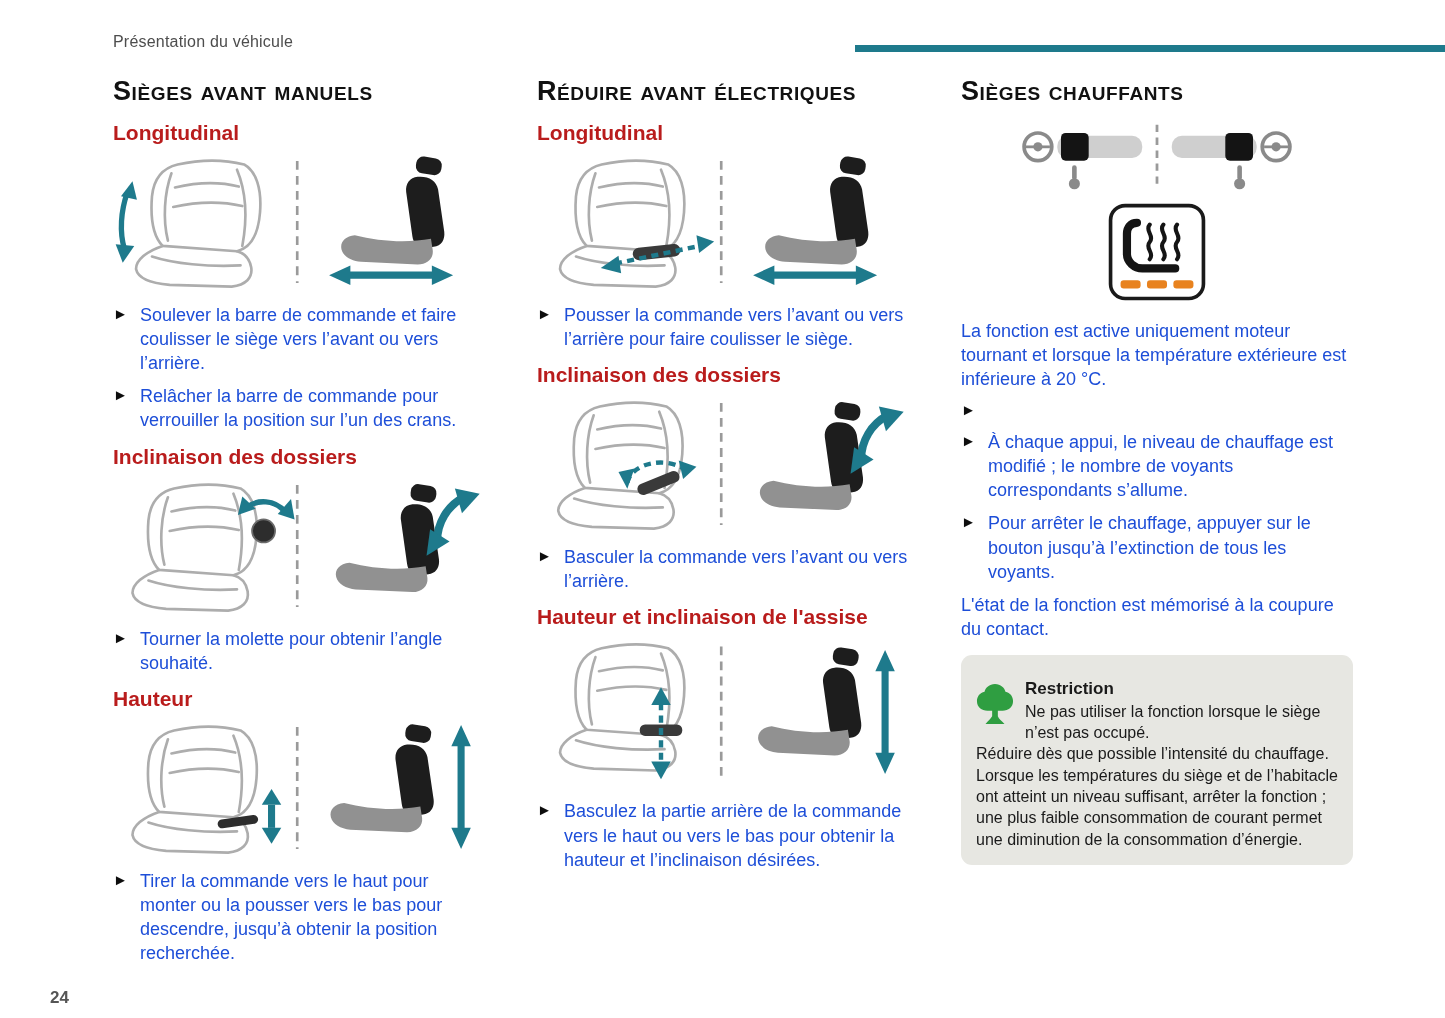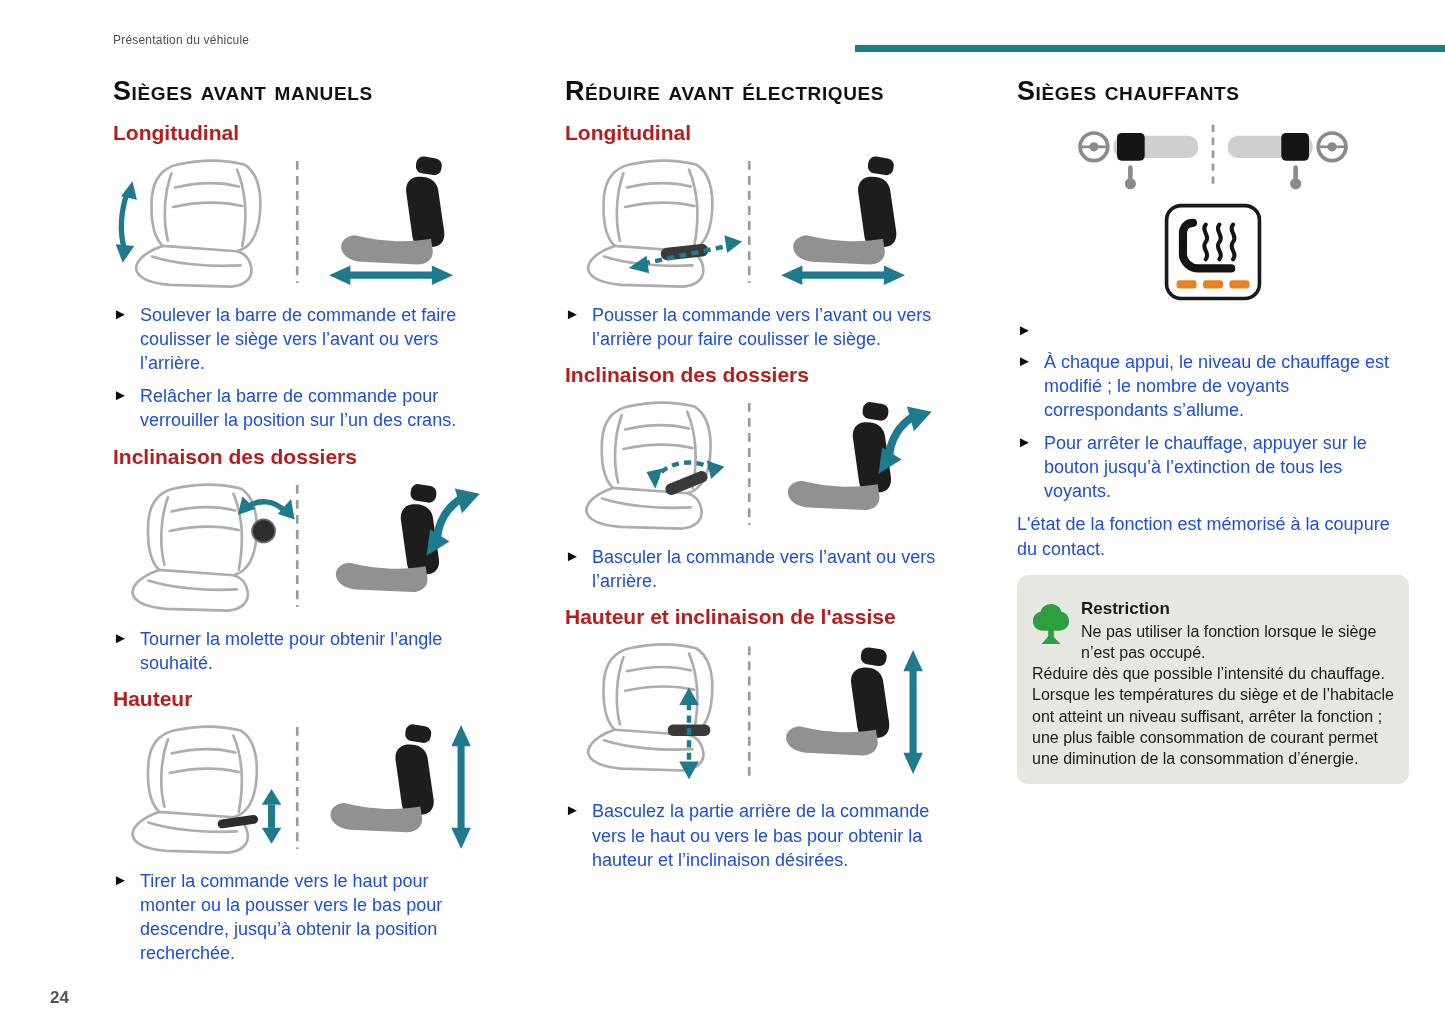--- a/index.html
+++ b/index.html
@@ -3,29 +3,29 @@
 <meta charset="utf-8">
 <style>
   * { margin:0; padding:0; box-sizing:border-box; }
   html,body { background:#ffffff; }
   body {
     width:1445px; height:1018px; position:relative; overflow:hidden;
     font-family:"Liberation Sans", sans-serif; color:#1a1a1a;
   }
   .page-header{
     position:absolute; top:33px; left:113px;
-    font-size:12px; color:#4d4d4d; letter-spacing:0.2px;
+    font-size:16px; color:#4d4d4d; letter-spacing:0.2px;
   }
   .accent-bar{
     position:absolute; top:45px; left:855px; right:0; height:7px;
     background:#1e7a8c;
   }
   .columns{
     position:absolute; top:76px; left:113px;
-    display:flex; gap:80px;justify-content:center;
+    display:flex; gap:52px;justify-content:center;
   }
   .col{ width:372px; }
   .col-wide{ width:392px; }
   .col-title{
     font-size:27px; font-weight:bold; font-variant:small-caps;
     letter-spacing:0.6px; margin:0 0 14px 0; color:#111;
   }
   .sub-heading{
     font-size:21px; font-weight:bold; margin:12px 0 4px 0; color:#b91c1c;
   }
@@ -291,20 +291,21 @@
         <path d="M63,64 c6,-7 -6,-12 0,-19 c6,-7 -6,-12 0,-19"></path>
         <path d="M78,64 c6,-7 -6,-12 0,-19 c6,-7 -6,-12 0,-19"></path>
       </g>
       <g fill="#e8821e">
         <rect x="16" y="87" width="22" height="9" rx="3.5"></rect>
         <rect x="45" y="87" width="22" height="9" rx="3.5"></rect>
         <rect x="74" y="87" width="22" height="9" rx="3.5"></rect>
       </g>
     </svg>
 
+    <p class="para">La fonction est active uniquement moteur tournant et lorsque la température extérieure est inférieure à 20 °C.</p>
 
     <div class="bullets">
       <div class="bullet">
         <span class="bullet-marker">►</span>
       </div>
       <div class="bullet">
         <span class="bullet-marker">►</span>
         <span class="bullet-text">À chaque appui, le niveau de chauffage est modifié ; le nombre de voyants correspondants s’allume.</span>
       </div>
       <div class="bullet">

